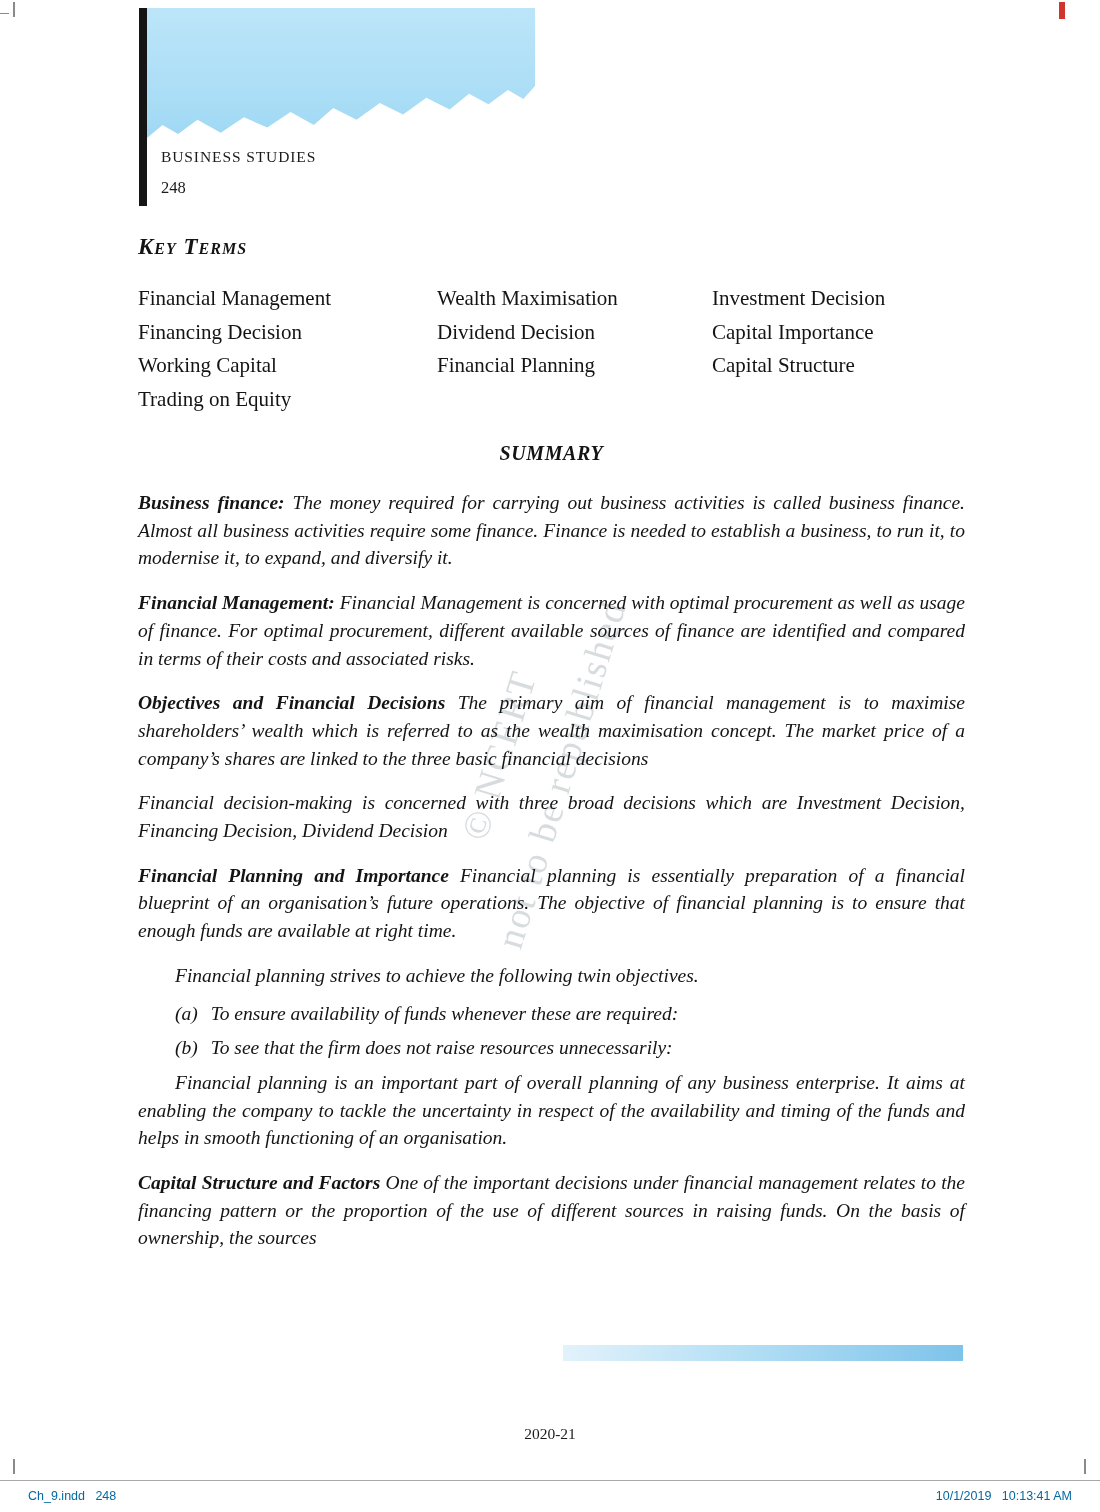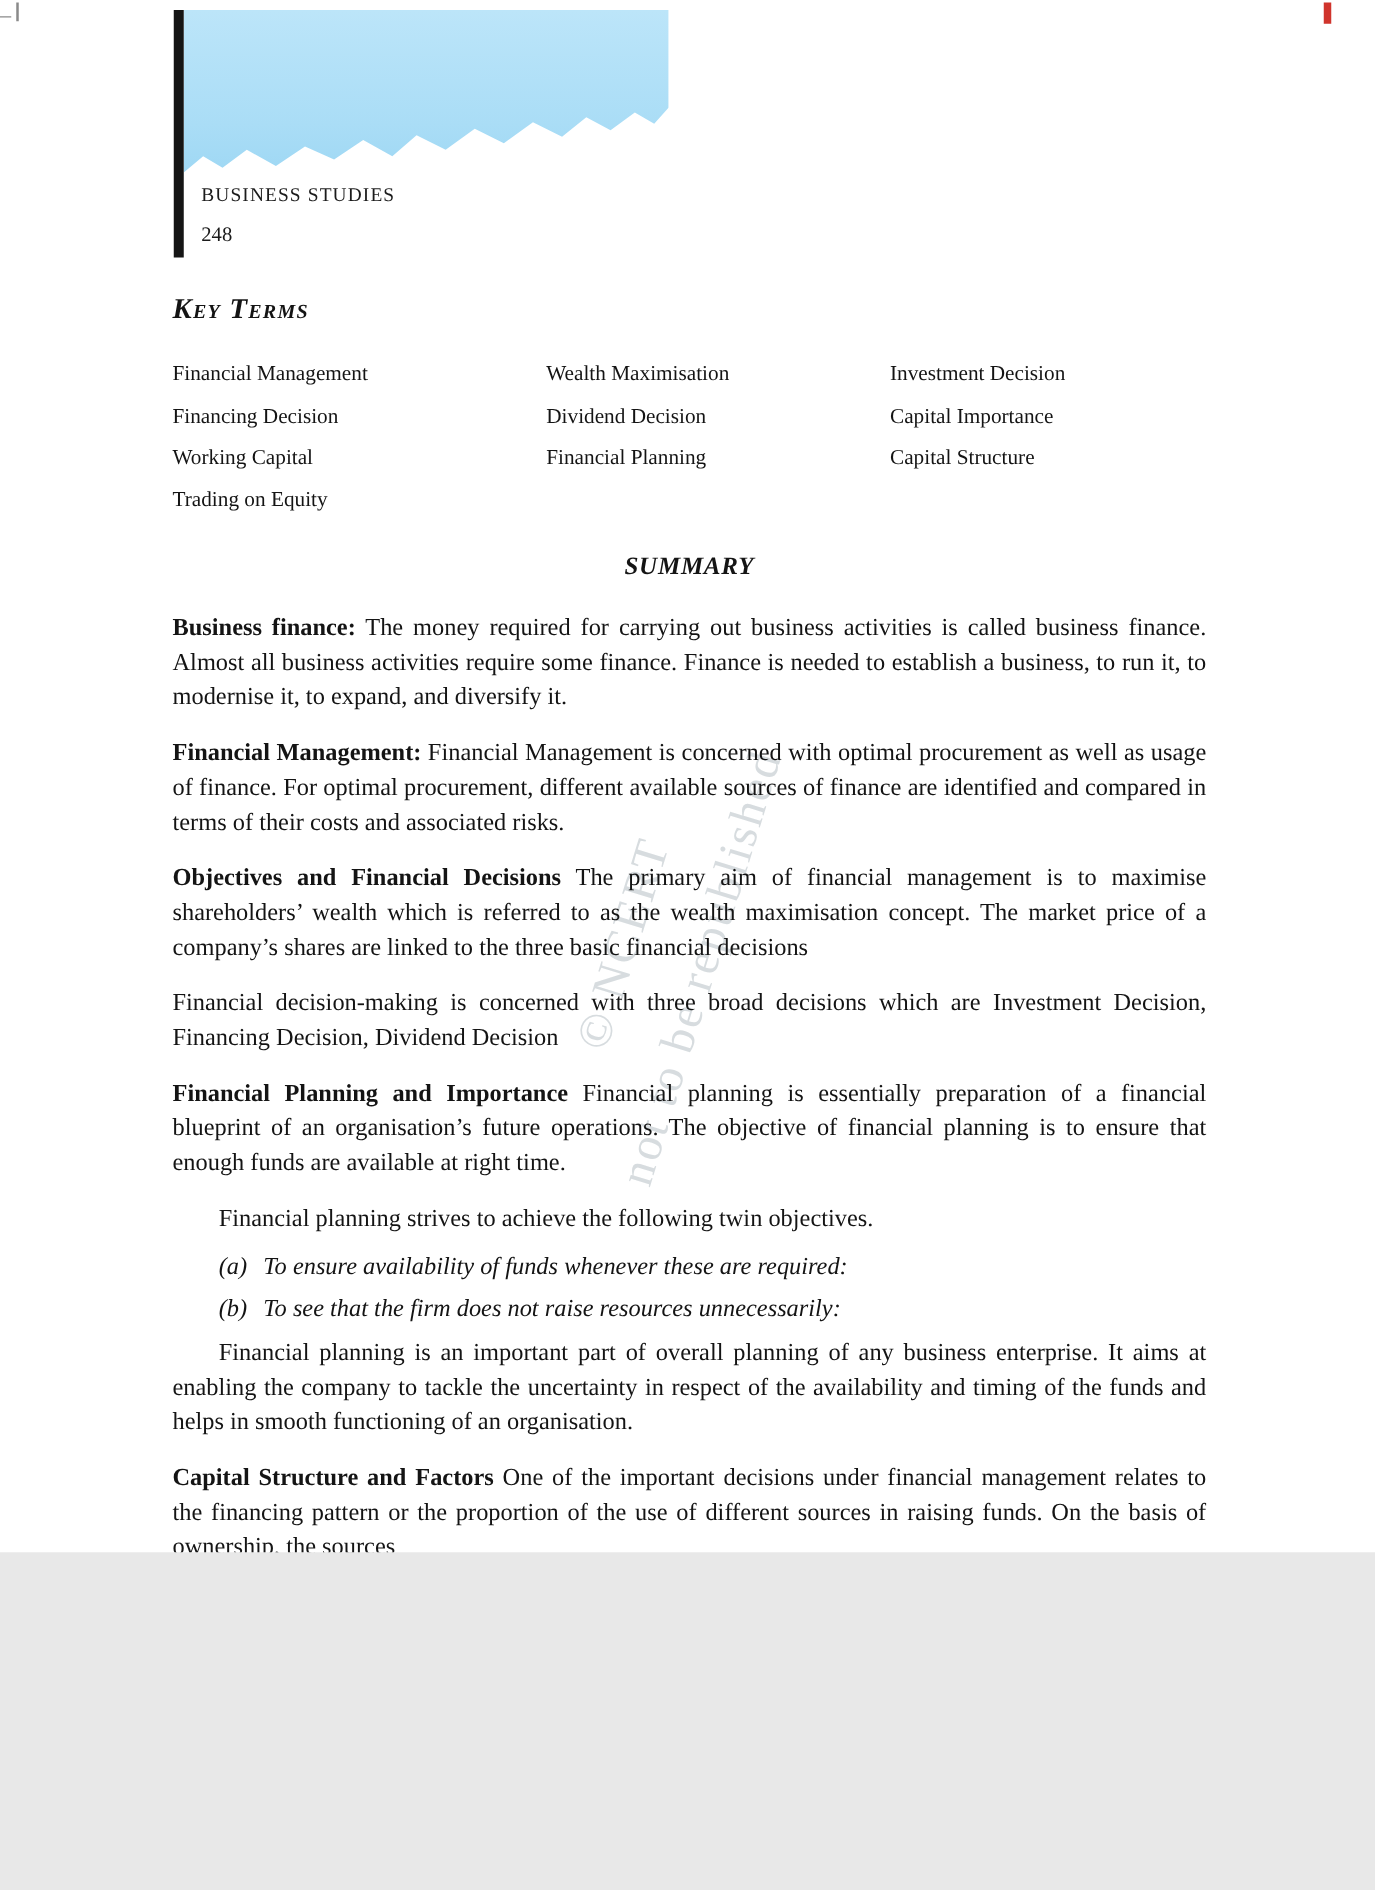--- a/index.html
+++ b/index.html
@@ -1,19 +1,19 @@
 <!DOCTYPE html>
 <html><head>
 <meta charset="utf-8">
 <style>
   html, body { margin: 0; padding: 0; background: #e8e8e8; }
   .page {
     position: relative;
     width: 1100px;
-    height: 1242px;
+    height: 1512px;
     margin: 0 auto;
     background: #ffffff;
     font-family: "Liberation Serif", "DejaVu Serif", serif;
     color: #141414;
     overflow: hidden;
   }
 
   
   .crop { position: absolute; background: #8a8a8a; }
   .crop-tl-v { left: 13px; top: 2px; width: 2px; height: 15px; }
@@ -59,32 +59,32 @@
   .content {
     position: absolute; left: 138px; top: 234px; width: 827px; z-index: 2;
   }
   .keyterms-heading {
     font-weight: bold; font-variant: small-caps;
     font-size: 23px; letter-spacing: 1px;
     margin: 0 0 22px 0;
     font-style: italic;
   }
   .terms-grid { display: grid; grid-template-columns: 299px 275px 1fr; }
-  .term { font-size: 17px; line-height: 33.5px; }
+  .term { font-size: 21px; line-height: 33.5px; }
 
   .summary-heading {
     text-align: center; font-weight: bold;
     font-size: 20px; letter-spacing: 0.6px;
     margin: 26px 0 24px 0;
     font-style: italic;
   }
 
   .para {
     font-size: 19.5px; line-height: 27.7px;
-    text-align: justify; margin: 0 0 17px 0;
+    text-align: justify; margin: 0 0 17px 0; font-style: italic;
   }
   .para .lead { font-weight: bold; }
   .indent { text-indent: 37px; margin-bottom: 10px; }
   .item {
     margin: 0 0 7px 37px; font-style: italic; text-align: left;
     font-size: 19.5px; line-height: 27.7px;
   }
   .item .marker { margin-right: 8px; }
 
   

